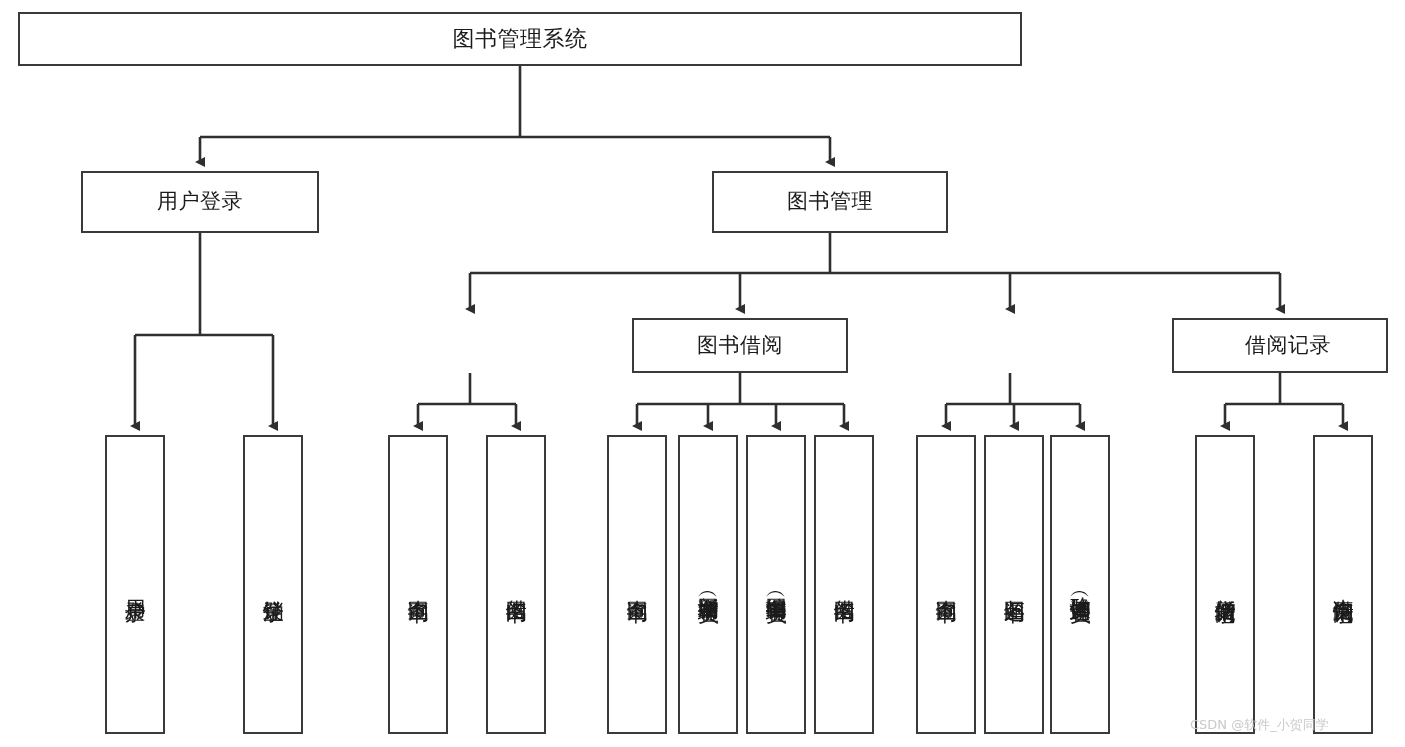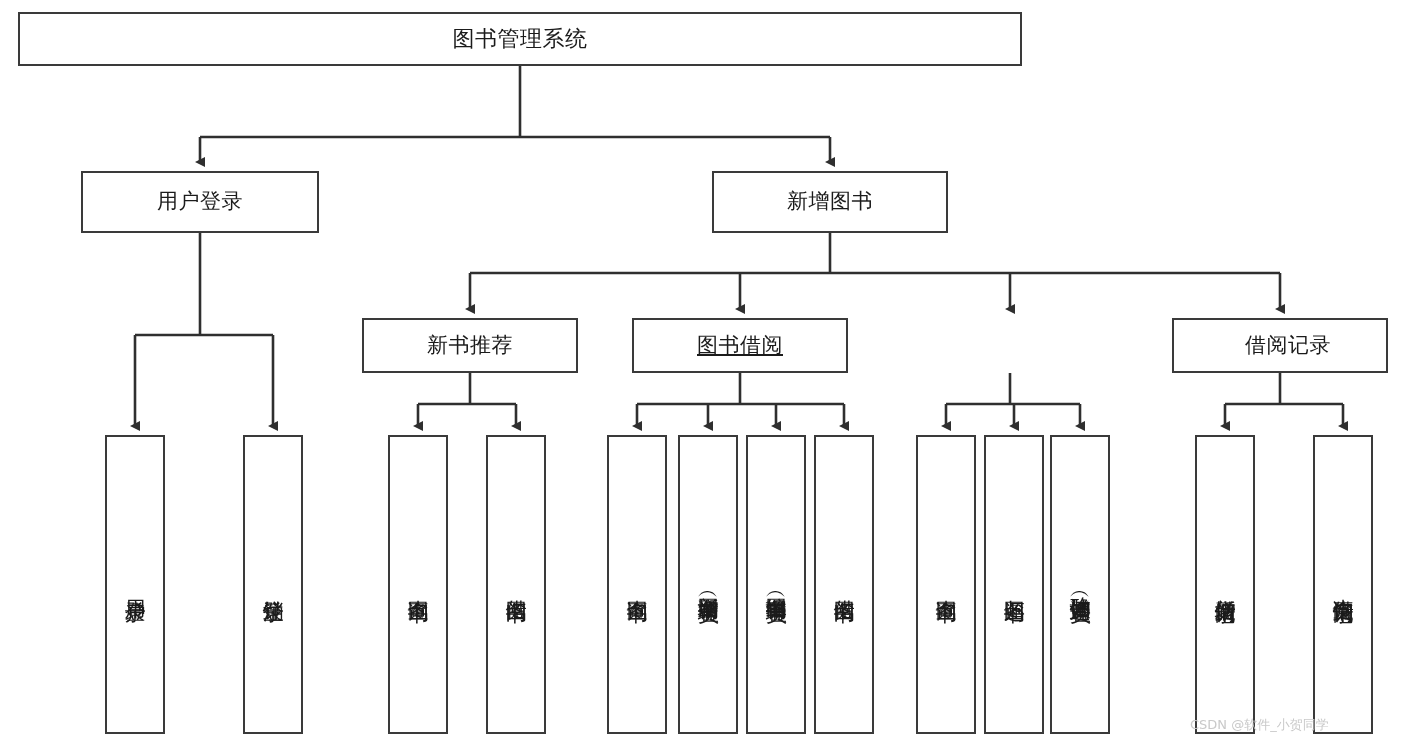--- a/index.html
+++ b/index.html
@@ -125,27 +125,24 @@
   </svg>
 
   <div class="node horiz root" style="left: 18px; top: 12px; width: 1004px; height: 54px;">
     <span class="label">图书管理系统</span>
   </div>
 
   <div class="node horiz" style="left: 81px; top: 171px; width: 238px; height: 62px;">
     <span class="label">用户登录</span>
   </div>
   <div class="node horiz" style="left: 712px; top: 171px; width: 236px; height: 62px;">
-    <span class="label">新增图书</span>
+    <span class="label">图书管理</span>
   </div>
 
-  <div class="node horiz" style="left: 362px; top: 318px; width: 216px; height: 55px;">
-    <span class="label">新书推荐</span>
-  </div>
-  <div class="node horiz" style="left: 632px; top: 318px; width: 216px; height: 55px; text-decoration: underline;">
+  <div class="node horiz" style="left: 632px; top: 318px; width: 216px; height: 55px;">
     <span class="label">图书借阅</span>
   </div>
   <div class="node horiz" style="left: 1172px; top: 318px; width: 216px; height: 55px; padding-left: 16px;">
     <span class="label">借阅记录</span>
   </div>
 
   <div id="leaf-host">
       <div class="node vert" style="left: 105px; top: 435px; width: 60px; height: 299px;">
         <span class="label">用户登录</span>
       </div>

